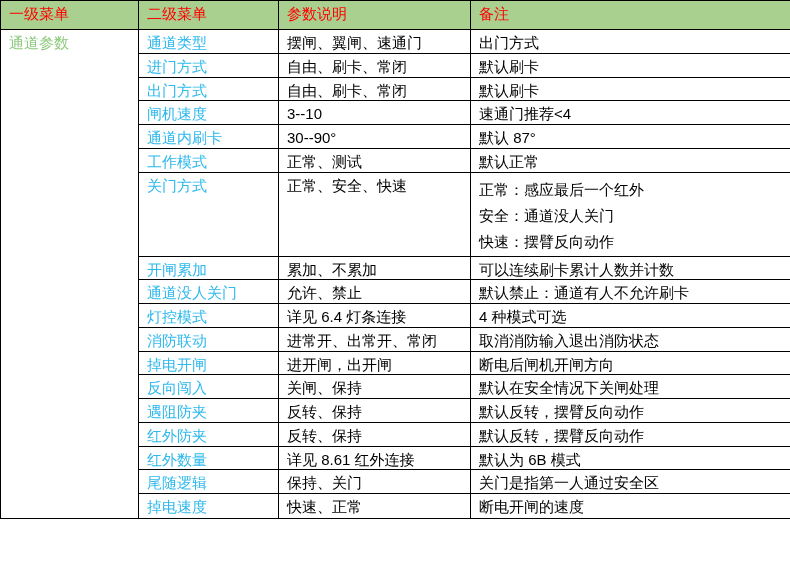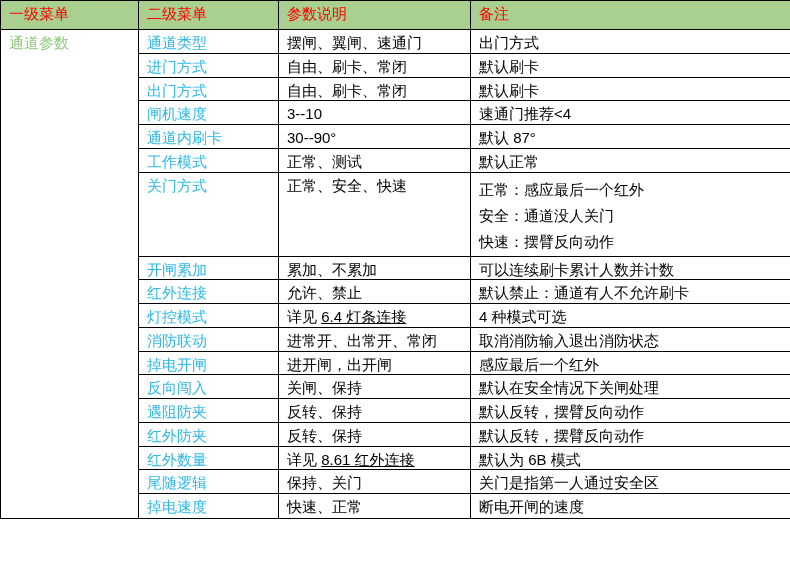--- a/index.html
+++ b/index.html
@@ -34,21 +34,21 @@
   tr.row{height:17px;}
   tr.row-tall{height:84px;}
   tr.row-last{height:25px;}
   thead th{
     background:var(--header-bg);
     color:var(--header-text);
   }
   td.level1{color:var(--level1-text);}
   td.menu{color:var(--menu-text);}
   .note-lines div{line-height:26px;}
-  .plink{text-decoration:underline;text-align:right;}
+  .plink{text-align:right;}
 </style>
 </head>
 <body>
 
 <table>
   <colgroup>
     <col style="width:138px">
     <col style="width:140px">
     <col style="width:192px">
     <col style="width:320px">
@@ -103,38 +103,38 @@
           <div>快速：摆臂反向动作</div>
         </div>
       </td>
     </tr>
     <tr class="row">
       <td class="menu">开闸累加</td>
       <td>累加、不累加</td>
       <td>可以连续刷卡累计人数并计数</td>
     </tr>
     <tr class="row">
-      <td class="menu">红外连接</td>
+      <td class="menu">通道没人关门</td>
       <td>允许、禁止</td>
       <td>默认禁止：通道有人不允许刷卡</td>
     </tr>
     <tr class="row">
       <td class="menu">灯控模式</td>
       <td><span>详见 </span><span class="plink">6.4 灯条连接</span></td>
       <td>4 种模式可选</td>
     </tr>
     <tr class="row">
       <td class="menu">消防联动</td>
       <td>进常开、出常开、常闭</td>
       <td>取消消防输入退出消防状态</td>
     </tr>
     <tr class="row">
       <td class="menu">掉电开闸</td>
       <td>进开闸，出开闸</td>
-      <td>感应最后一个红外</td>
+      <td>断电后闸机开闸方向</td>
     </tr>
     <tr class="row">
       <td class="menu">反向闯入</td>
       <td>关闸、保持</td>
       <td>默认在安全情况下关闸处理</td>
     </tr>
     <tr class="row">
       <td class="menu">遇阻防夹</td>
       <td>反转、保持</td>
       <td>默认反转，摆臂反向动作</td>

